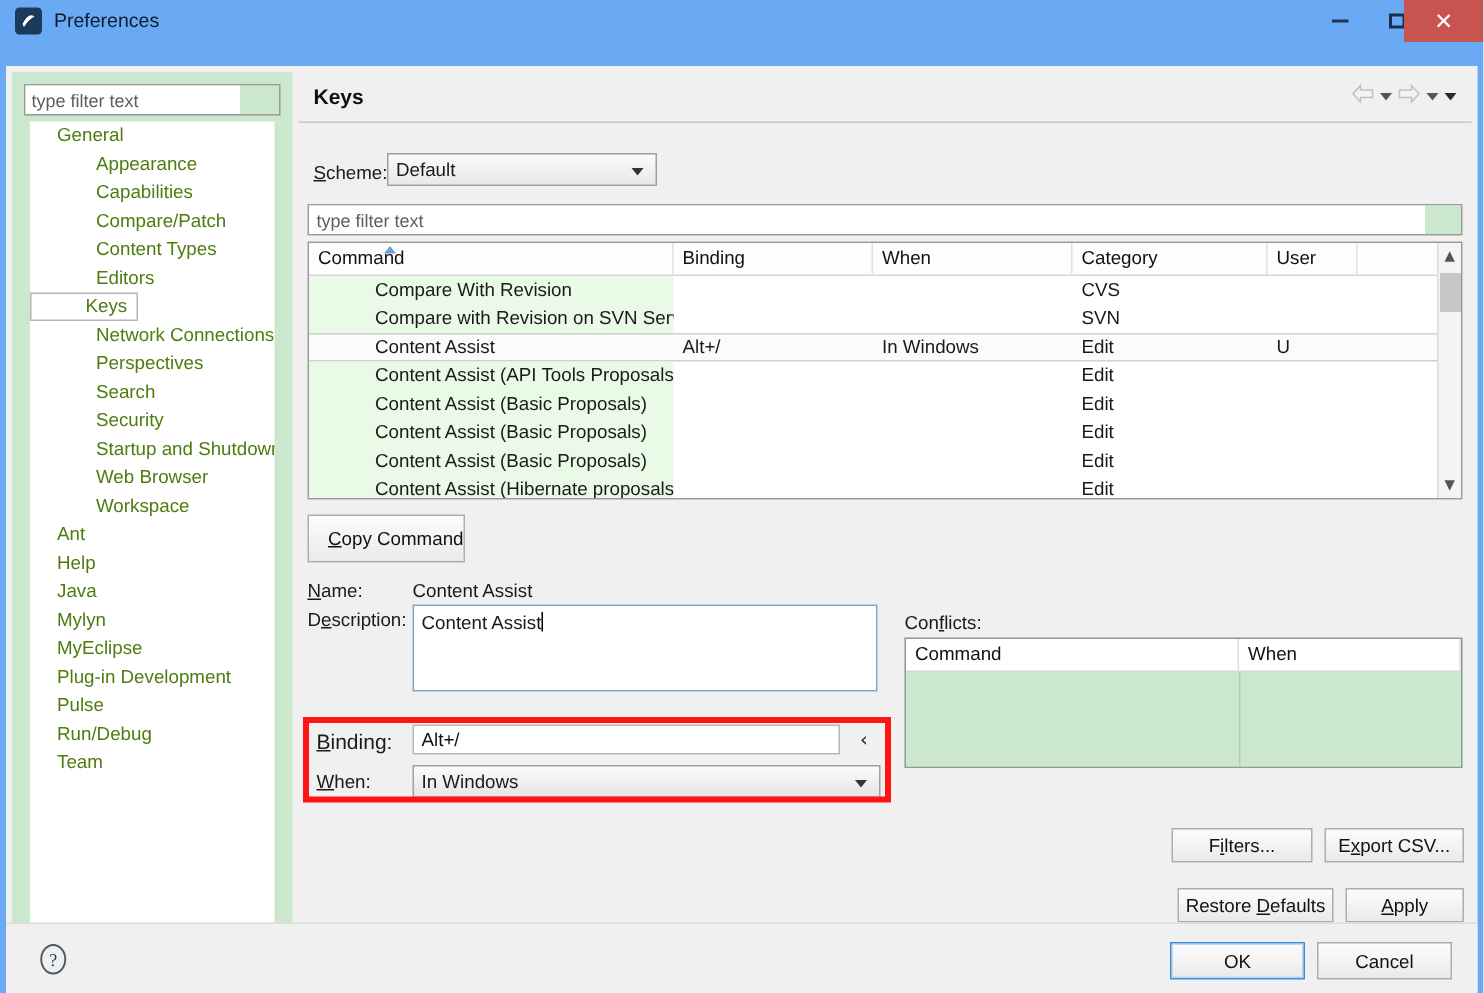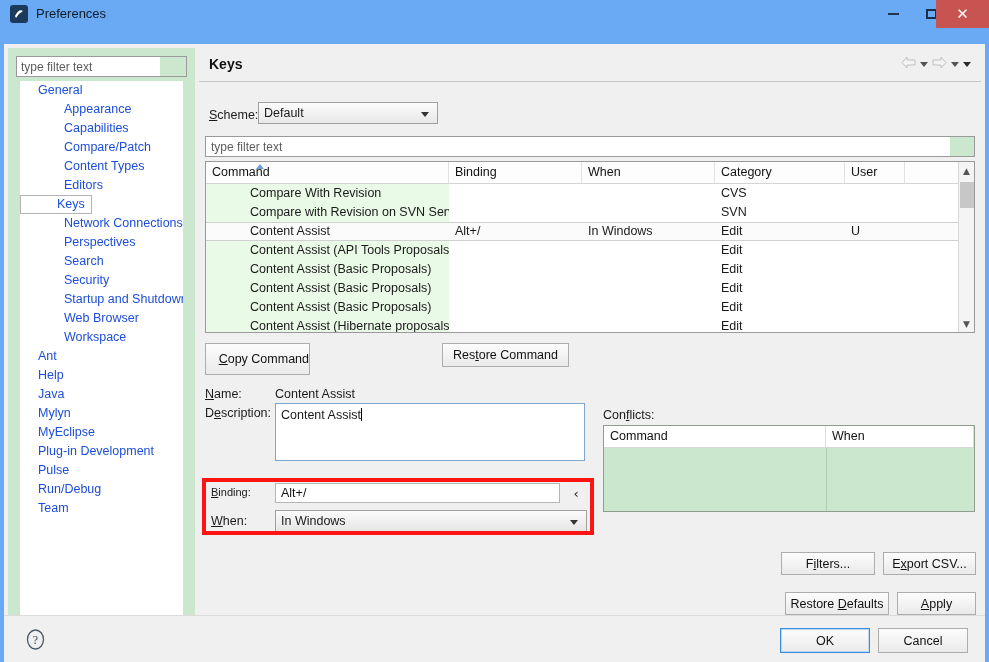--- a/index.html
+++ b/index.html
@@ -118,21 +118,21 @@
     left: 12px; top: 33px;
     width: 163px; height: 557px;
     background: #ffffff;
     box-sizing: border-box;
     overflow: hidden;
   }
   .tree-item {
     height: 19px;
     line-height: 19px;
     font-size: 12.5px;
-    color: #1d4ed8;
+    color: #4d7c0f;
     white-space: nowrap;
     box-sizing: border-box;
     padding-left: 18px;
   }
   .tree-item.child { padding-left: 20px; margin-left: 24px; }
   .tree-item.selected {
     display: inline-block;
     border: 1px solid #b4b4b4;
     background: #ffffff;
     padding-left: 36px;
@@ -371,21 +371,21 @@
   
   #highlight-box {
     position: absolute;
     left: 3px; top: 430px;
     width: 392px; height: 57px;
     border: 4px solid #ff1414;
     box-sizing: border-box;
     pointer-events: none;
   }
 
-  #lbl-binding { position: absolute; left: 12px; top: 438px; font-size: 11px; }
+  #lbl-binding { position: absolute; left: 12px; top: 438px; font-size: 14px; }
   #binding-input {
     position: absolute;
     left: 76px; top: 435px;
     width: 285px; height: 20px;
     border: 1px solid #b5b5b5;
     background: #ffffff;
     box-sizing: border-box;
     font-family: "Liberation Sans", sans-serif;
     font-size: 12.5px;
     padding: 0 5px;
@@ -685,23 +685,20 @@
         <div id="table-vscroll">
           <div class="sb-arrow">▲</div>
           <div id="sb-thumb"></div>
           <div class="sb-arrow" id="sb-down">▼</div>
         </div>
       </div>
 
       <div class="btn" id="btn-copy">
           <span><u>C</u>opy Command</span>
         </div>
-      <div class="btn" id="btn-restore-cmd">
-          <span>Res<u>t</u>ore Command</span>
-        </div>
 
       <div id="lbl-name"><u>N</u>ame:</div>
       <div id="val-name">Content Assist</div>
       <div id="lbl-desc">D<u>e</u>scription:</div>
       <div id="desc-box"><span>Content Assist</span><span id="desc-caret"></span></div>
 
       <div id="lbl-binding"><u>B</u>inding:</div>
       <input id="binding-input" type="text" value="Alt+/" style="">
       <div id="binding-prev-btn">
         <span>‹</span>

